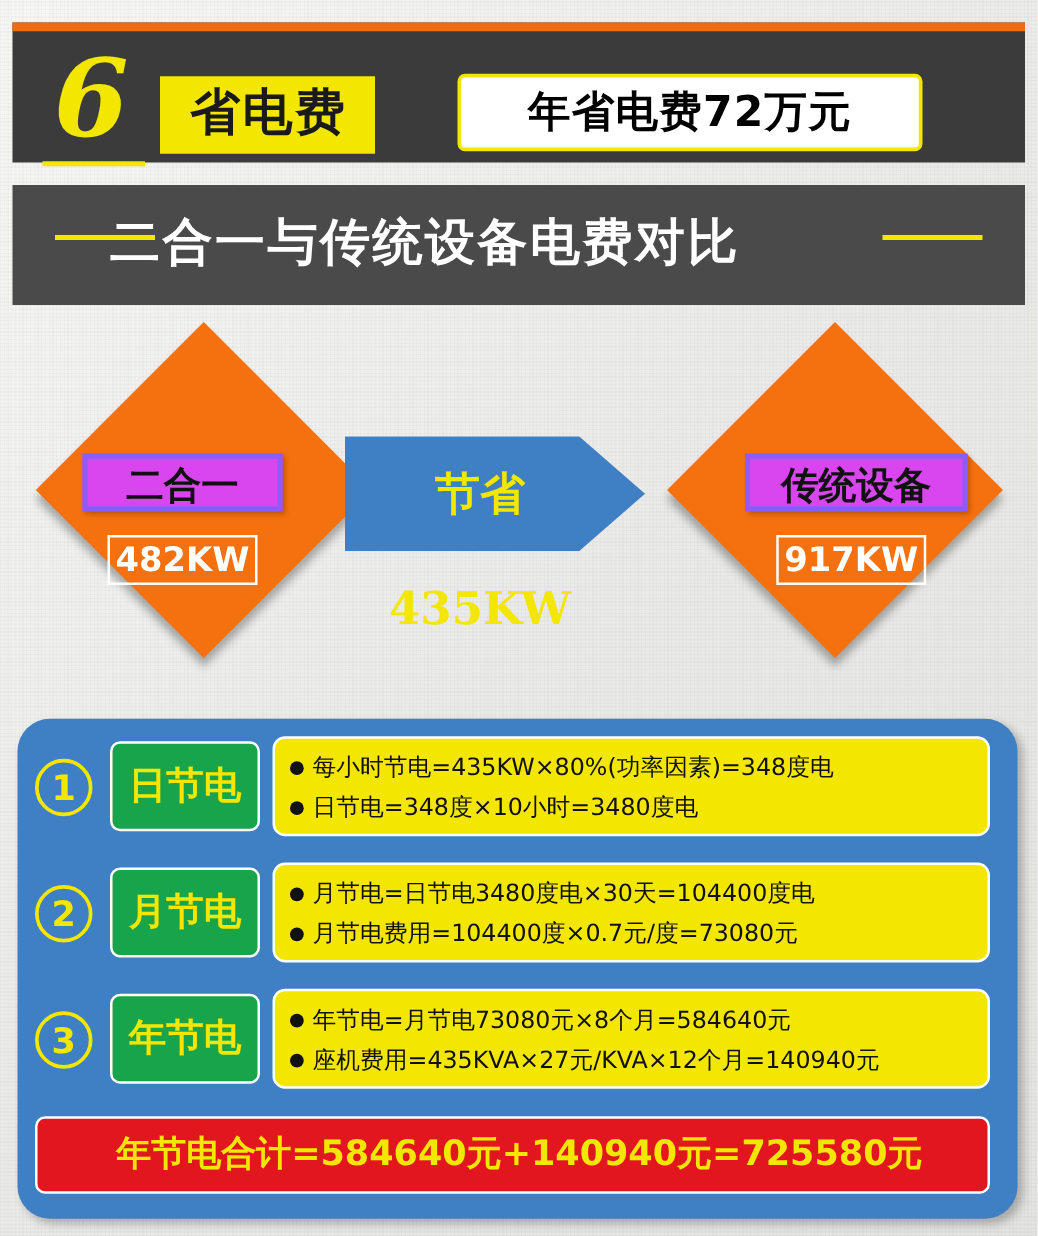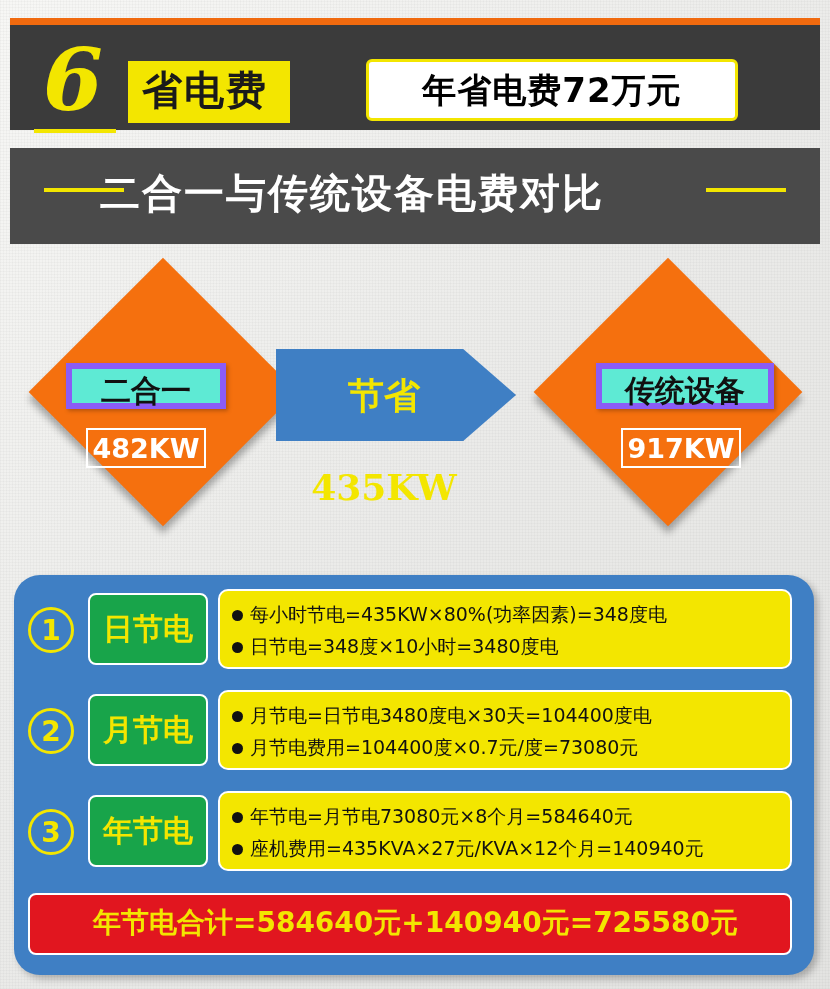--- a/index.html
+++ b/index.html
@@ -54,21 +54,21 @@
     left: 24px;
     top: 104px;
     width: 82px;
     height: 4px;
     background: #f3e600;
   }
   .header-tag {
     position: absolute;
     left: 118px;
     top: 36px;
-    padding: 6px 22px 10px 14px;
+    padding: 6px 22px 10px 24px;
     background: #f3e600;
     color: #1a1a1a;
     font-size: 40px;
     font-weight: bold;
     letter-spacing: 2px;
     font-family: "DejaVu Serif", "Liberation Serif", serif;
     line-height: 46px;
   }
   .header-pill {
     position: absolute;
@@ -102,21 +102,20 @@
     position: absolute;
     left: 0;
     top: 18px;
     width: 660px;
     text-align: center;
     color: #ffffff;
     font-size: 40px;
     font-weight: bold;
     letter-spacing: 2px;
     font-family: "DejaVu Sans", "Liberation Sans", sans-serif;
-    padding-left: 12px;
   }
   .sub-rule {
     position: absolute;
     top: 40px;
     height: 4px;
     background: #f3e600;
   }
   .sub-rule.left { left: 34px; width: 80px; }
   .sub-rule.right { right: 34px; width: 80px; }
 
@@ -127,22 +126,22 @@
     height: 190px;
     background: #f5700e;
     transform: rotate(45deg);
     box-shadow: 5px 5px 7px rgba(0,0,0,0.30);
   }
   .diamond.left { left: 68px; top: 297px; }
   .diamond.right { left: 573px; top: 297px; }
 
   .dia-label {
     position: absolute;
-    background: #5eead4;
-    border: 6px solid #8b5cf6;
+    background: #d946ef;
+    border: 4px solid #8b5cf6;
     color: #111;
     font-size: 30px;
     font-weight: bold;
     text-align: center;
     line-height: 44px;
     height: 46px;
     font-family: "DejaVu Serif", "Liberation Serif", serif;
     box-sizing: border-box;
     box-shadow: 2px 2px 4px rgba(0,0,0,0.25);
   }

